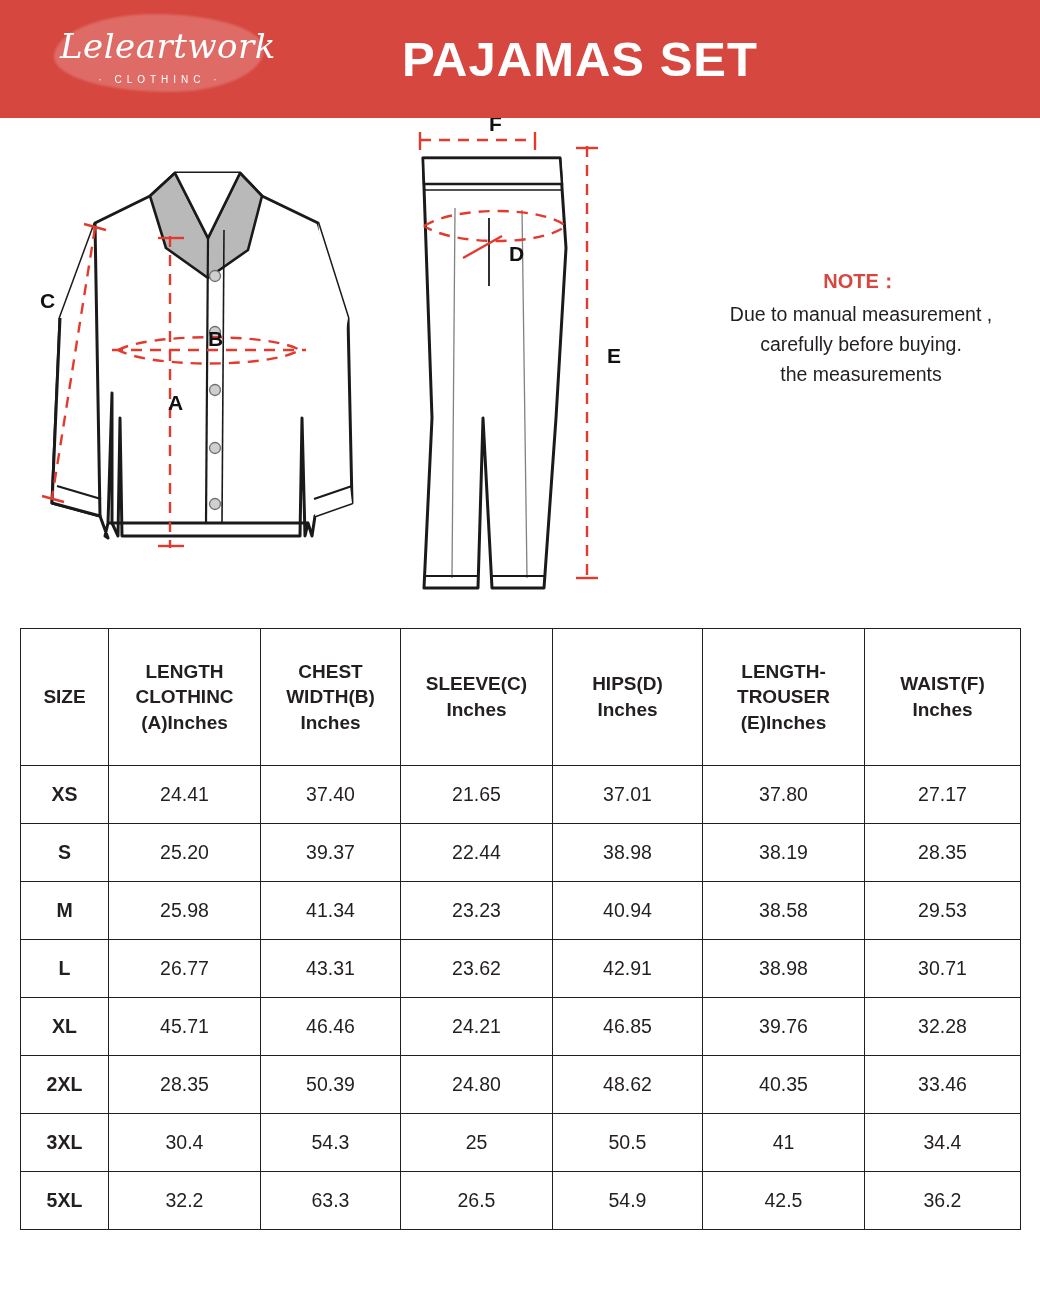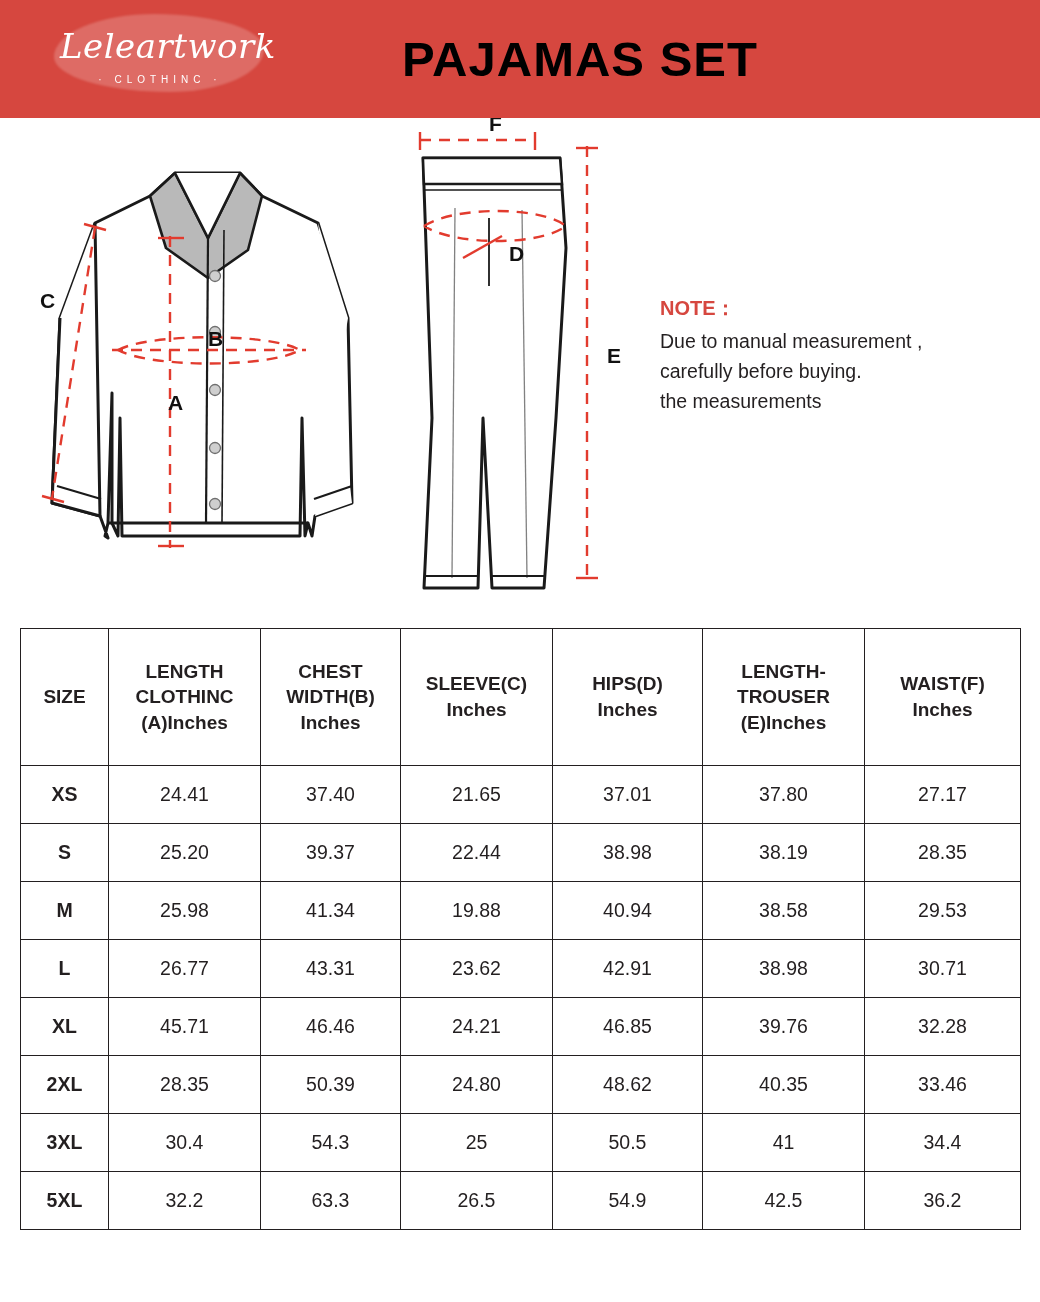--- a/index.html
+++ b/index.html
@@ -67,38 +67,38 @@
   .header-title {
     position: absolute;
     left: 0;
     right: 0;
     top: 50%;
     transform: translateY(-50%);
     text-align: center;
     font-size: 49px;
     font-weight: bold;
     letter-spacing: 1px;
-    color: #000000;
+    color: #ffffff;
     padding-left: 120px;
   }
 
   
   .diagram {
     position: relative;
     height: 500px;
   }
   .note {
     position: absolute;
-    right: 24px;
+    right: 1px;
     top: 148px;
     width: 356px;
+    text-align: center;
     font-size: 19.5px;
     line-height: 1.52;
     color: #231f20;
-    margin-top: 27px;
   }
   .note-title {
     color: #d6473f;
     font-weight: bold;
     font-size: 20px;
     display: block;
     margin-bottom: 4px;
   }
   .note b { font-weight: bold; }
 
@@ -311,21 +311,21 @@
         <td>39.37</td>
         <td>22.44</td>
         <td>38.98</td>
         <td>38.19</td>
         <td>28.35</td>
       </tr>
       <tr>
         <td class="size-cell">M</td>
         <td>25.98</td>
         <td>41.34</td>
-        <td>19.88</td>
+        <td>23.23</td>
         <td>40.94</td>
         <td>38.58</td>
         <td>29.53</td>
       </tr>
       <tr>
         <td class="size-cell">L</td>
         <td>26.77</td>
         <td>43.31</td>
         <td>23.62</td>
         <td>42.91</td>

